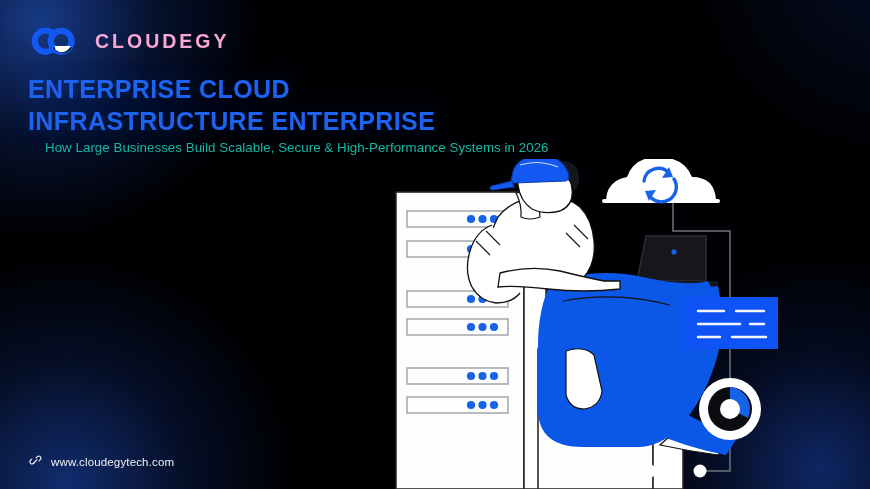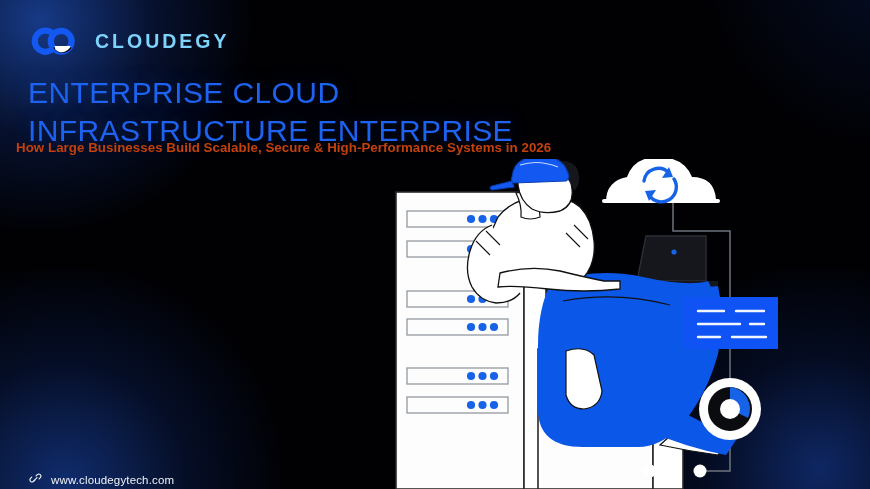--- a/index.html
+++ b/index.html
@@ -38,50 +38,50 @@
   }
 
   
   .logo-row{
     position:absolute; left:28px; top:22px;
     display:flex; align-items:center; gap:11px;
     z-index:6;
   }
   .logo-mark{ width:56px; height:38px; display:block; }
   .logo-text{
-    color:#7dd3fc; font-size:19.5px; font-weight:700;
+    color:#f9a8d4; font-size:19.5px; font-weight:700;
     letter-spacing:3.0px;
   }
 
   
   .headline{
     position:absolute; left:28px; top:74px; z-index:6;
     width:520px;
   }
   .headline .l1, .headline .l2{
     display:block;
     color:#1e62f0;
-    font-size:30px;
-    font-weight:400;
+    font-size:25px;
+    font-weight:700;
     letter-spacing:.4px;
     line-height:1.27;
     text-shadow:0 0 22px rgba(30,98,240,.30);
   }
   .subtitle{
-    position:absolute; left:16px; top:140px; z-index:6;
-    color:#c2410c;
+    position:absolute; left:45px; top:140px; z-index:6;
+    color:#14b8a6;
     font-size:13.3px;
-    font-weight:700;
+    font-weight:400;
     letter-spacing:.05px;
     white-space:nowrap;
   }
 
   
   .footer{
-    position:absolute; left:28px; bottom:2px; z-index:6;
+    position:absolute; left:28px; bottom:20px; z-index:6;
     display:flex; align-items:center; gap:8px;justify-content:center;
   }
   .link-icon{ width:15px; height:15px; display:block; }
   .footer-url{
     color:#eef1f6; font-size:11.5px; font-weight:400; letter-spacing:.15px;
   }
 
   
   .art{
     position:absolute; right:0; bottom:0;

